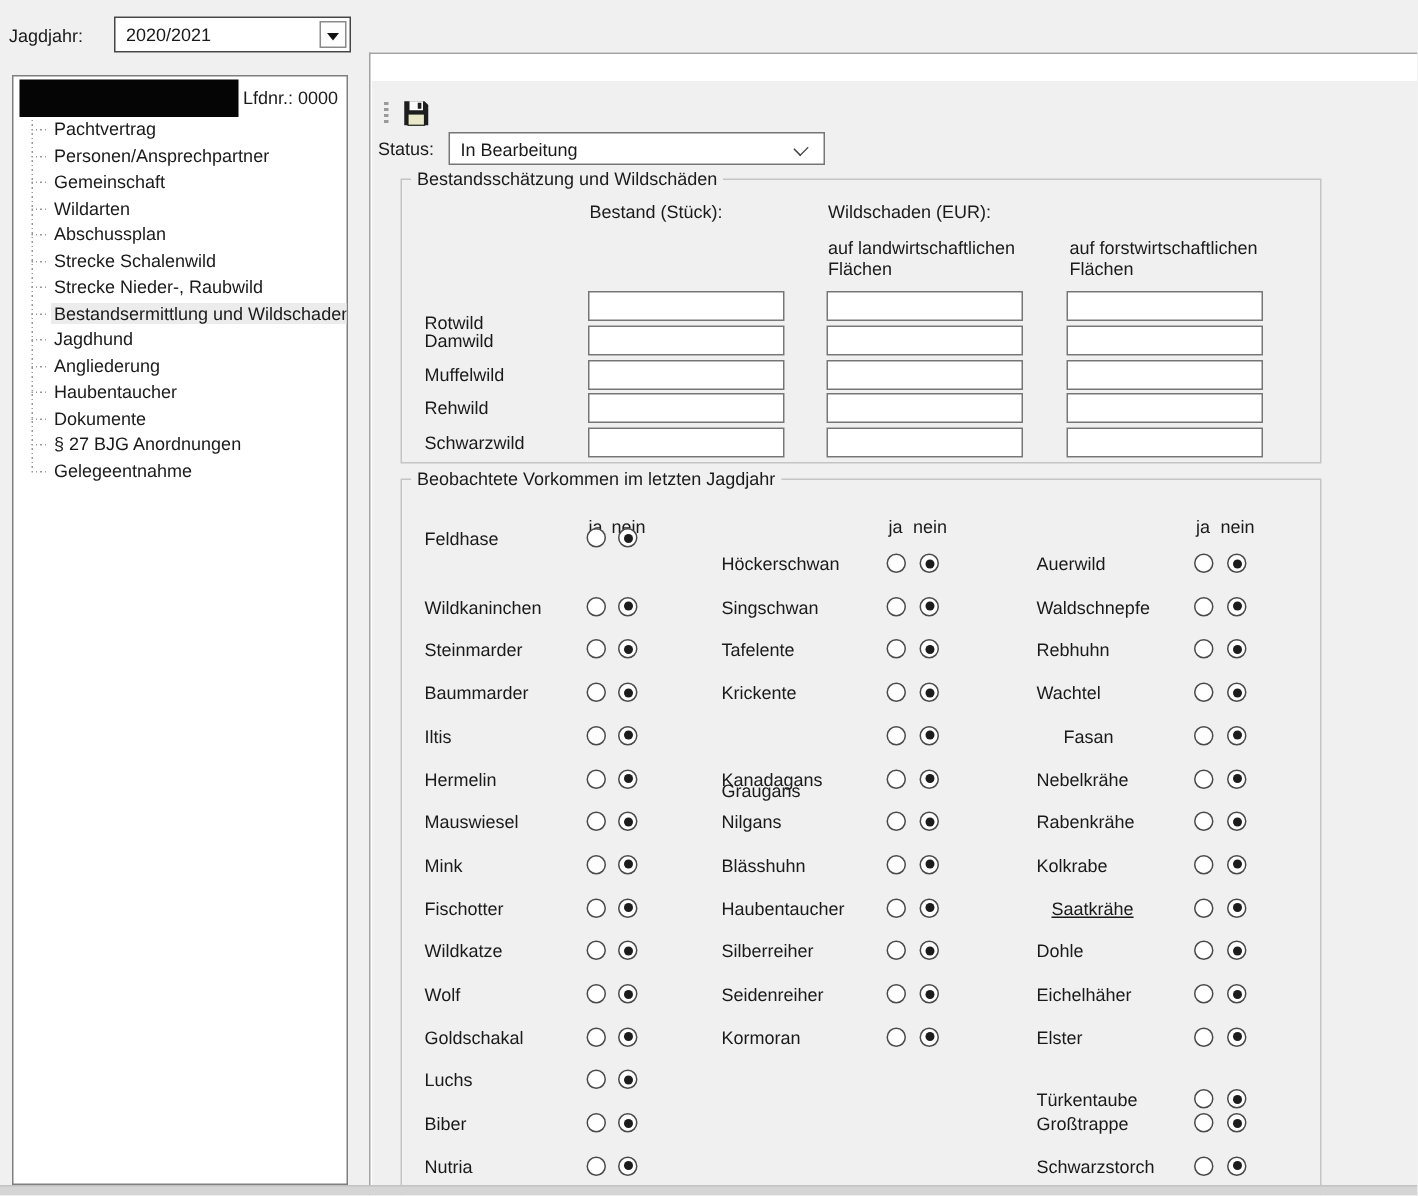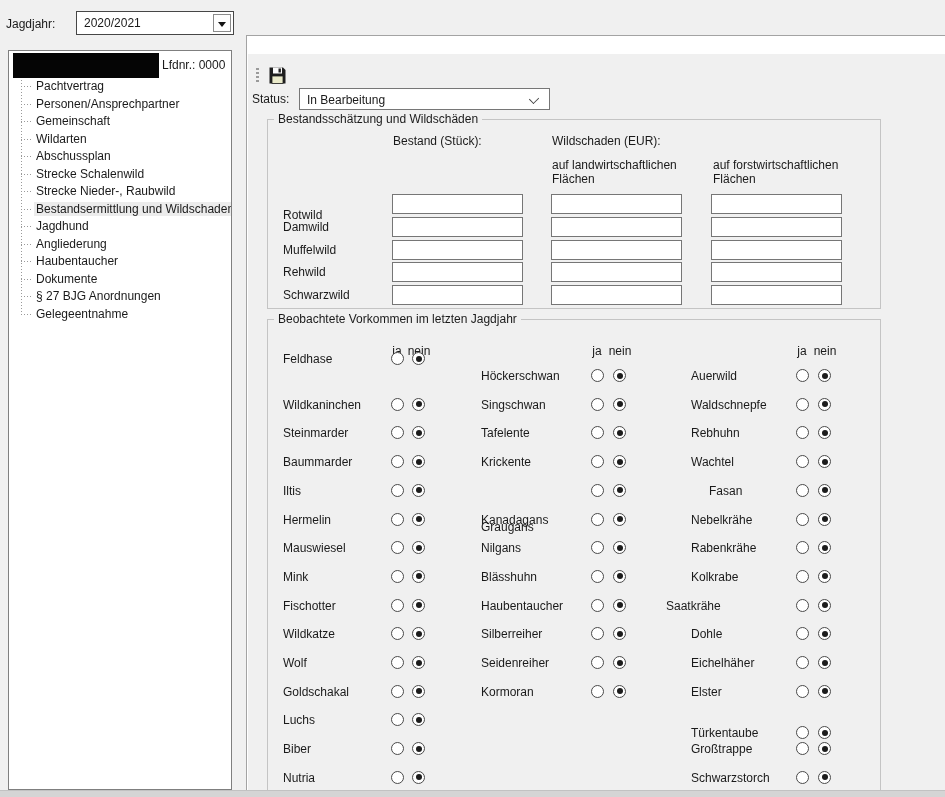--- a/index.html
+++ b/index.html
@@ -380,21 +380,21 @@
             <span class="nm" style="left: 423px;">Rabenkrähe</span>
             <span class="radio" style="left: 528px;"></span>
             <span class="radio checked" style="left: 550px;"></span>
           </div>
           <div class="sp-row" style="top: 249.9px;">
             <span class="nm" style="left: 423px;">Kolkrabe</span>
             <span class="radio" style="left: 528px;"></span>
             <span class="radio checked" style="left: 550px;"></span>
           </div>
           <div class="sp-row" style="top: 278.6px;">
-            <span class="nm" style="left: 398px;">Saatkrähe</span>
+            <span class="nm" style="left: 433px; text-decoration: underline;">Saatkrähe</span>
             <span class="radio" style="left: 528px;"></span>
             <span class="radio checked" style="left: 550px;"></span>
           </div>
           <div class="sp-row" style="top: 307.3px;">
             <span class="nm" style="left: 423px;">Dohle</span>
             <span class="radio" style="left: 528px;"></span>
             <span class="radio checked" style="left: 550px;"></span>
           </div>
           <div class="sp-row" style="top: 336px;">
             <span class="nm" style="left: 423px;">Eichelhäher</span>

